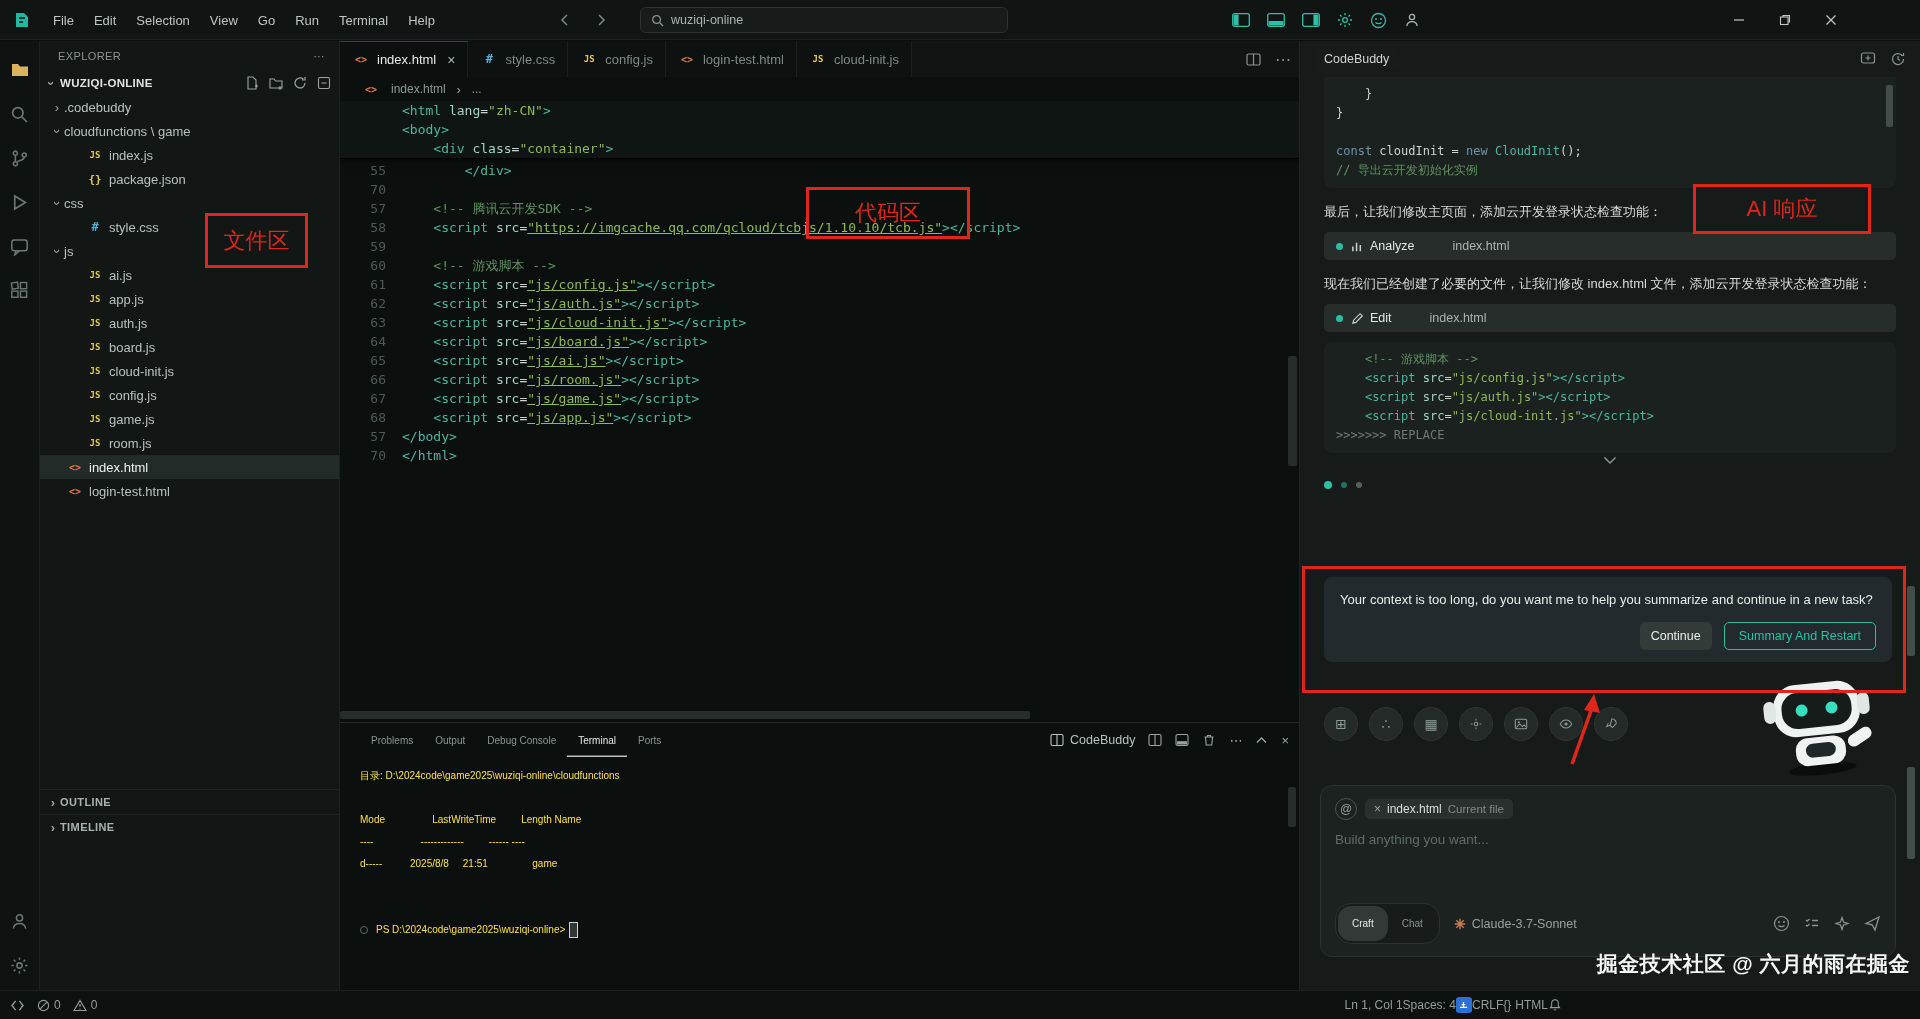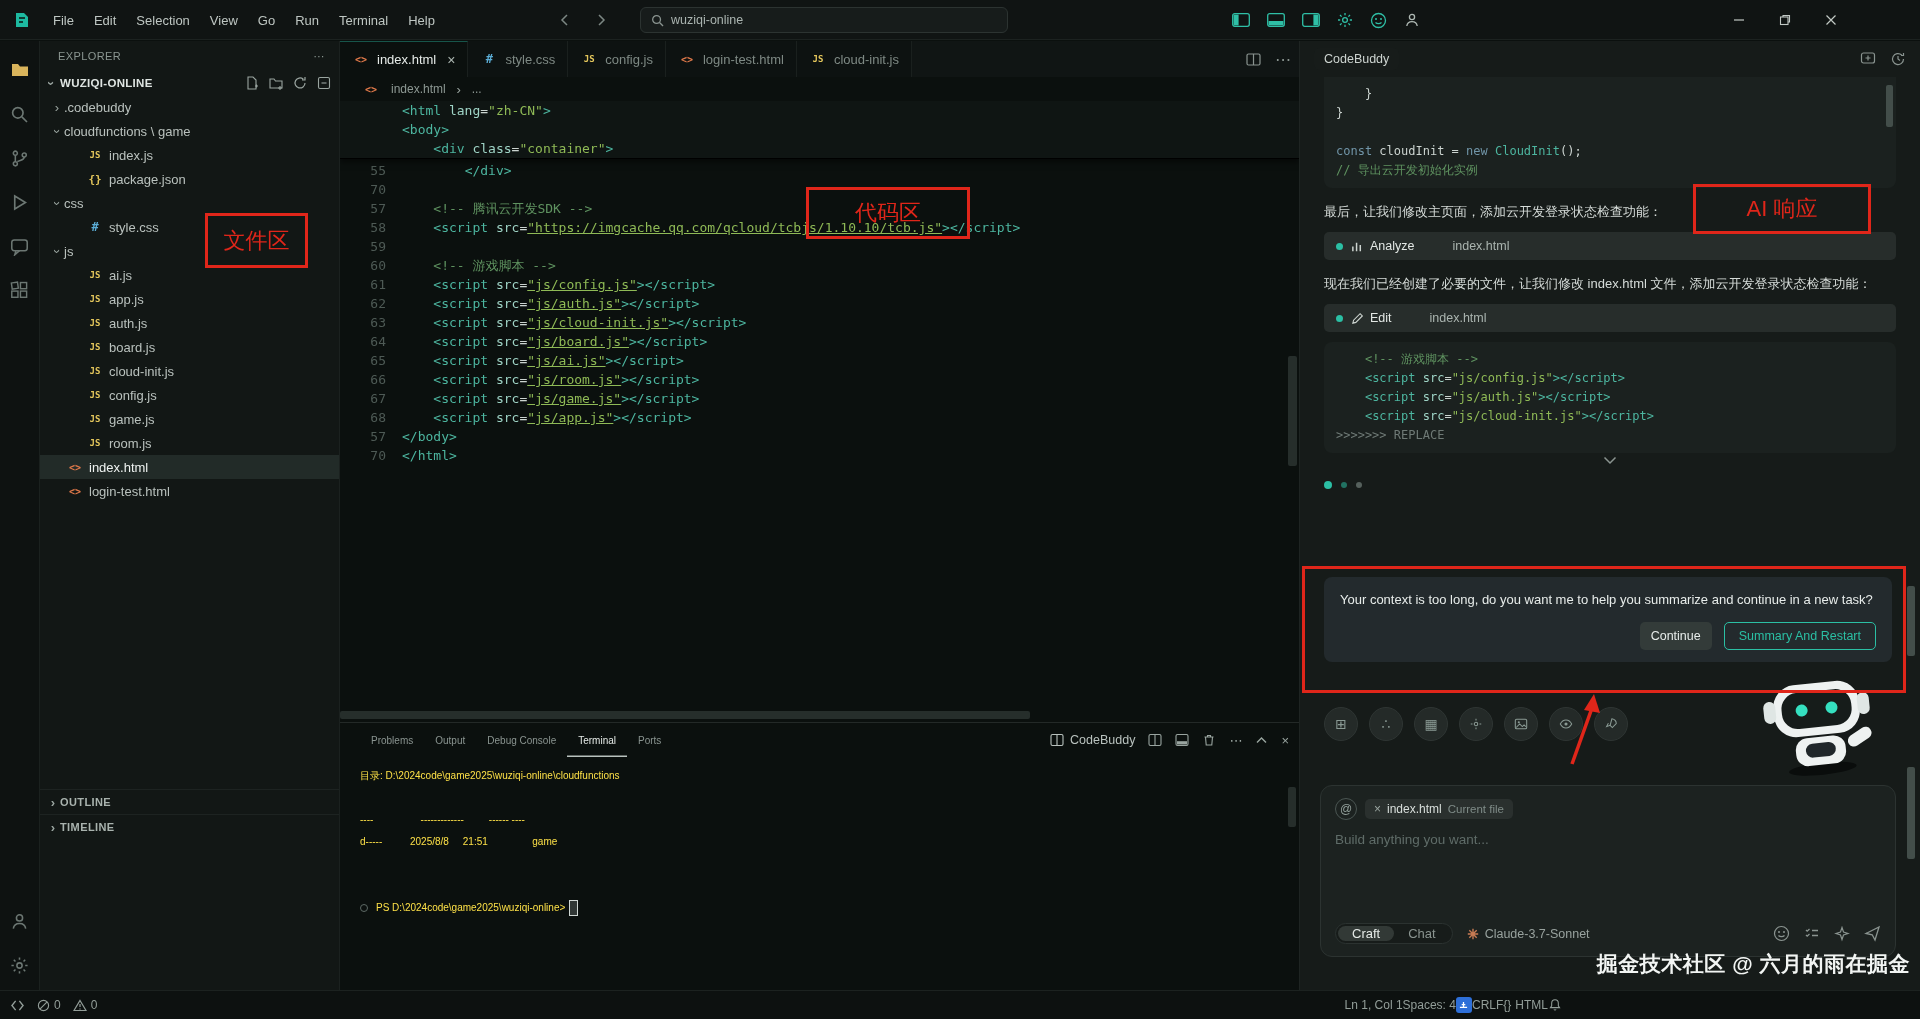--- a/index.html
+++ b/index.html
@@ -116,21 +116,21 @@
   .ic-row1 { display:flex; align-items:center; gap:8px; }
   .at-btn { width:22px; height:22px; border-radius:50%; border:1px solid #4a5552; color:#93a09b; display:flex; align-items:center; justify-content:center; font-size:12px; }
   .chip { display:flex; align-items:center; gap:6px; background:#2a302e; border-radius:5px; padding:3px 9px; font-size:12px; }
   .chip-x { color:#9aa5a0; font-size:12px; }
   .chip-file { color:#d9dfdc; }
   .chip-note { color:#7f8c88; font-size:11.5px; }
   .ic-input { margin-top:12px; width:100%; background:transparent; border:none; outline:none; color:#cfd6d2; font-size:13.5px; font-family:inherit; }
   .ic-input::placeholder { color:#5f6c68; }
   .ic-row3 { position:absolute; left:14px; right:14px; bottom:12px; display:flex; align-items:center; }
   .mode-toggle { display:flex; background:#171c1a; border:1px solid #2b3230; border-radius:16px; padding:2px; }
-  .mode { padding:0 14px; border-radius:13px; font-size:13px; color:#8a9490; }
+  .mode { padding:12px 14px; border-radius:13px; font-size:10px; color:#8a9490; }
   .mode.active { background:#323936; color:#e5eae7; }
   .model { display:flex; align-items:center; gap:6px; margin-left:14px; color:#98a29e; font-size:12.5px; }
   .ic-icons { margin-left:auto; display:flex; gap:14px; color:#8a9490; align-items:center; }
 
   
   .statusbar { position:absolute; left:0; right:0; bottom:0; height:29px; background:#0d1110; border-top:1px solid #1c2220; display:flex; align-items:center; font-size:12px; color:#939e99; }
   .sb-left { display:flex; align-items:center; gap:12px; padding-left:10px; }
   .sb-item { display:flex; align-items:center; gap:4px; }
   .sb-right { position:absolute; right:358px; display:flex; align-items:center; }
   .sb-blue { width:16px; height:16px; background:#2e6fd8; border-radius:3px; display:flex; align-items:center; justify-content:center; }
@@ -541,20 +541,21 @@
                 <svg width="13" height="13" viewBox="0 0 13 13">
                   <path d="M2 8.5 6.5 4 11 8.5" stroke="currentColor" fill="none" stroke-width="1.4"></path>
                 </svg>
               </span>
             <span>×</span>
           </div>
         </div>
         <div class="term">
           <div class="term-line">目录: D:\2024code\game2025\wuziqi-online\cloudfunctions</div>
           <div class="term-line"></div>
+          <div class="term-line">Mode                 LastWriteTime         Length Name</div>
           <div class="term-line">----                 -------------         ------ ----</div>
           <div class="term-line">d-----          2025/8/8     21:51                game</div>
           <div class="term-line"></div>
           <div class="term-line"></div>
           <div class="term-prompt">
             <span class="term-dec"></span>
             <span style="white-space:pre">PS D:\2024code\game2025\wuziqi-online&gt; </span>
             <span class="cursor"></span>
           </div>
           <div class="term-scroll"></div>

